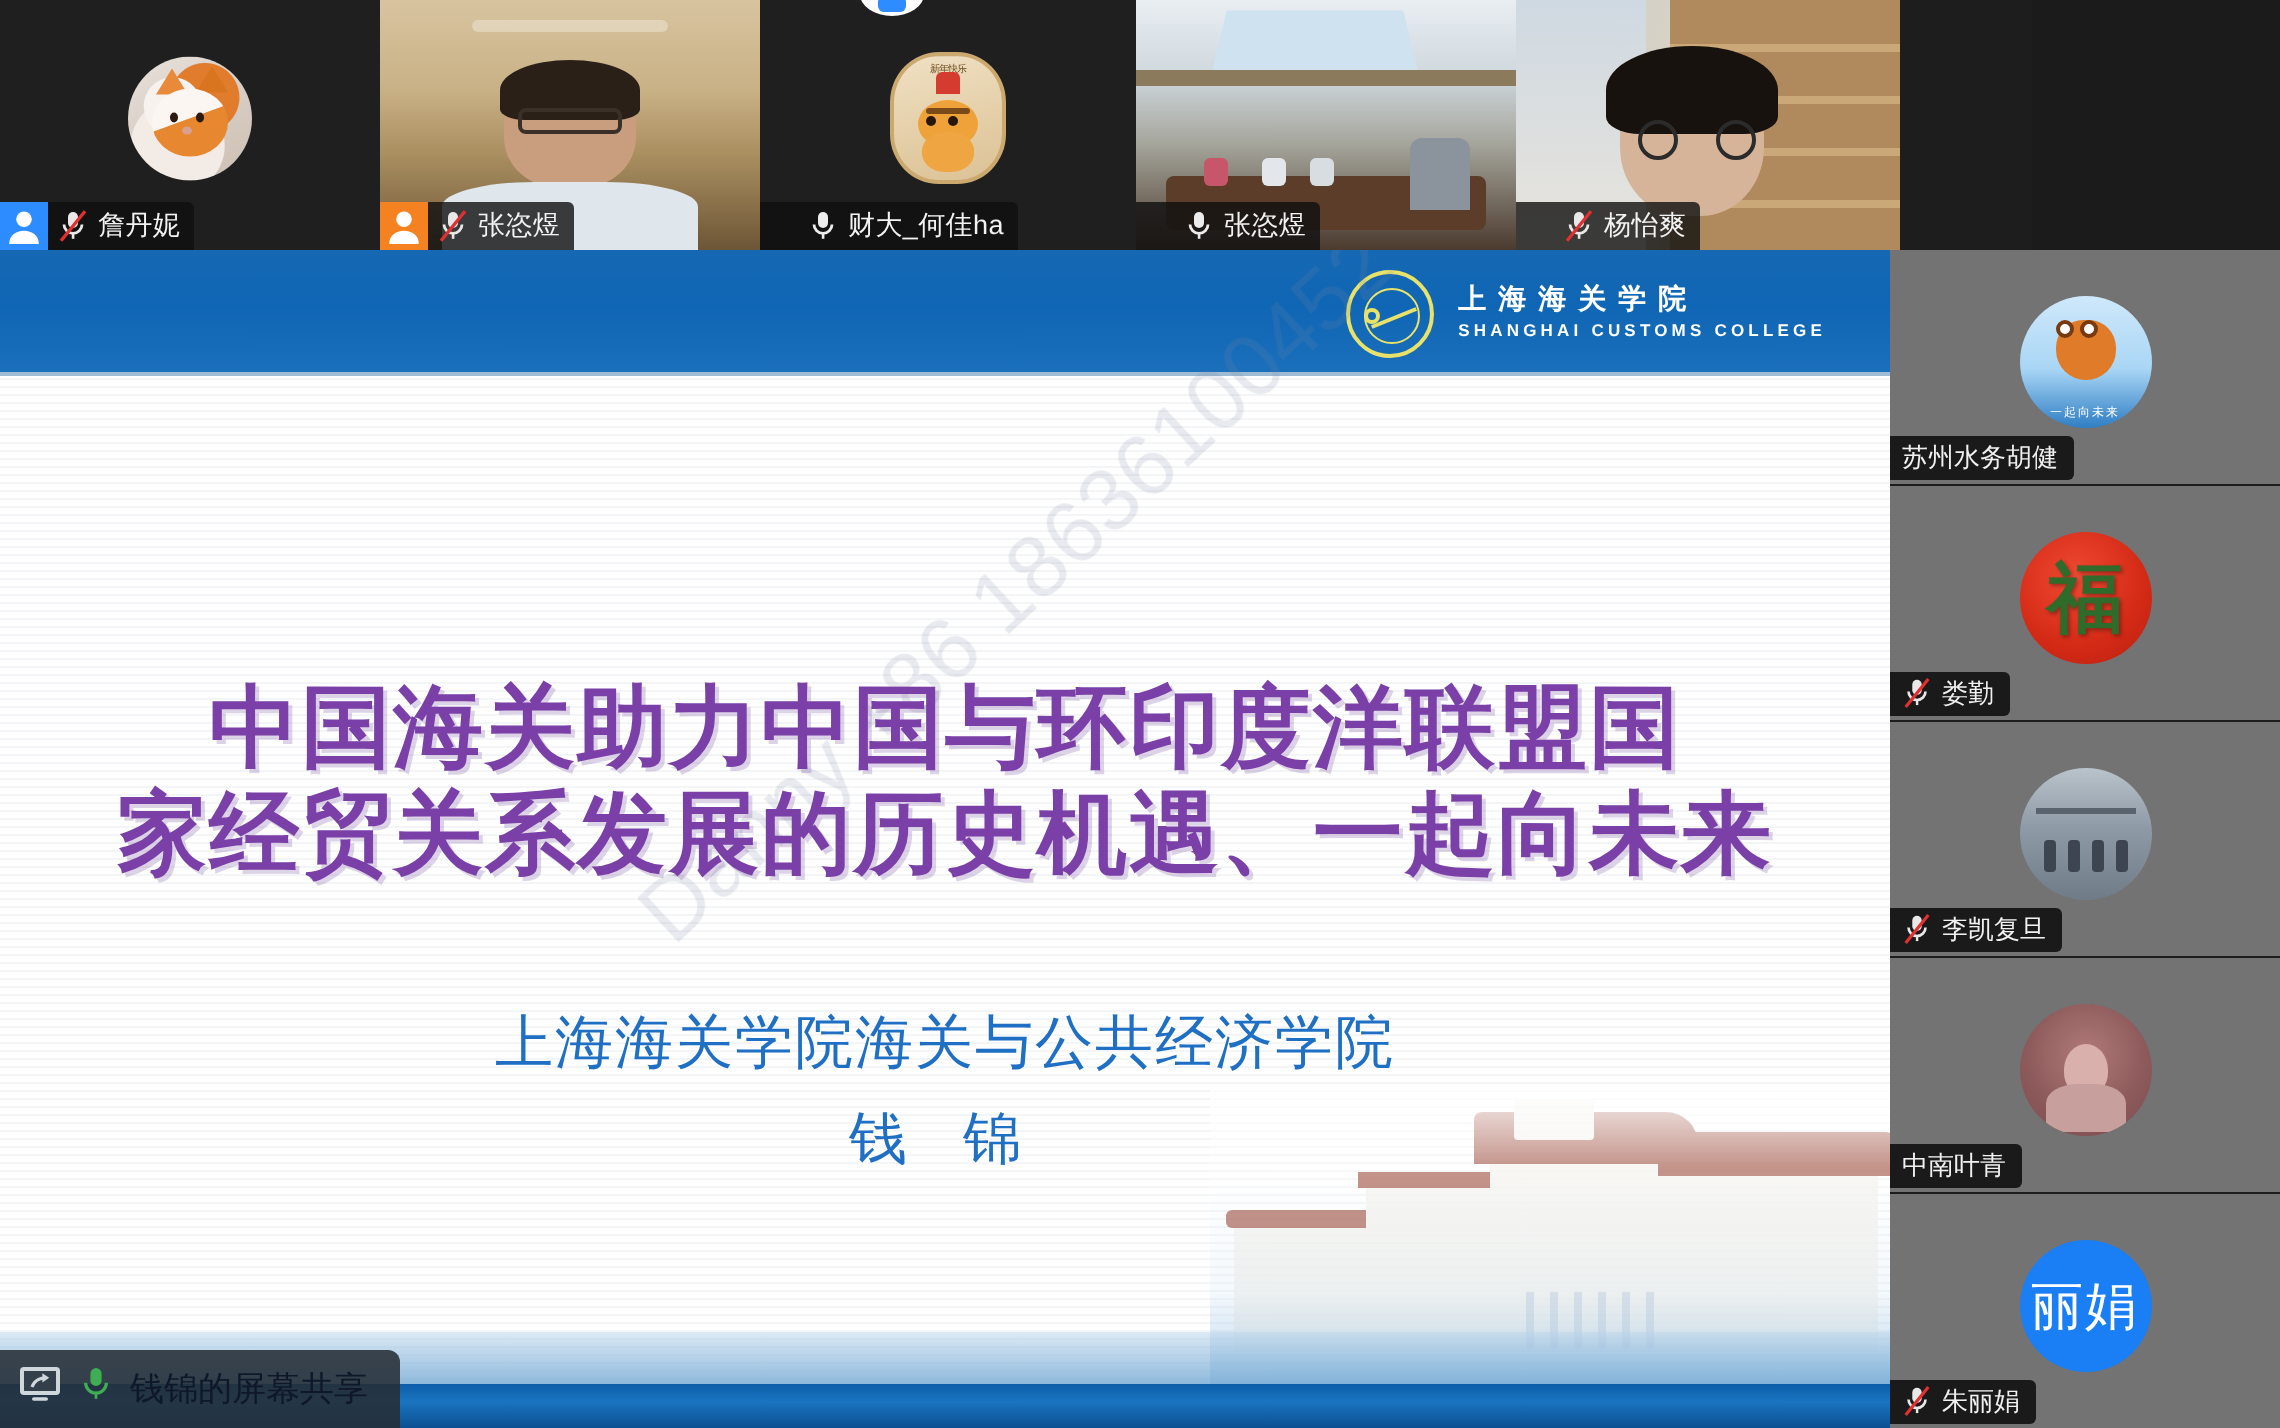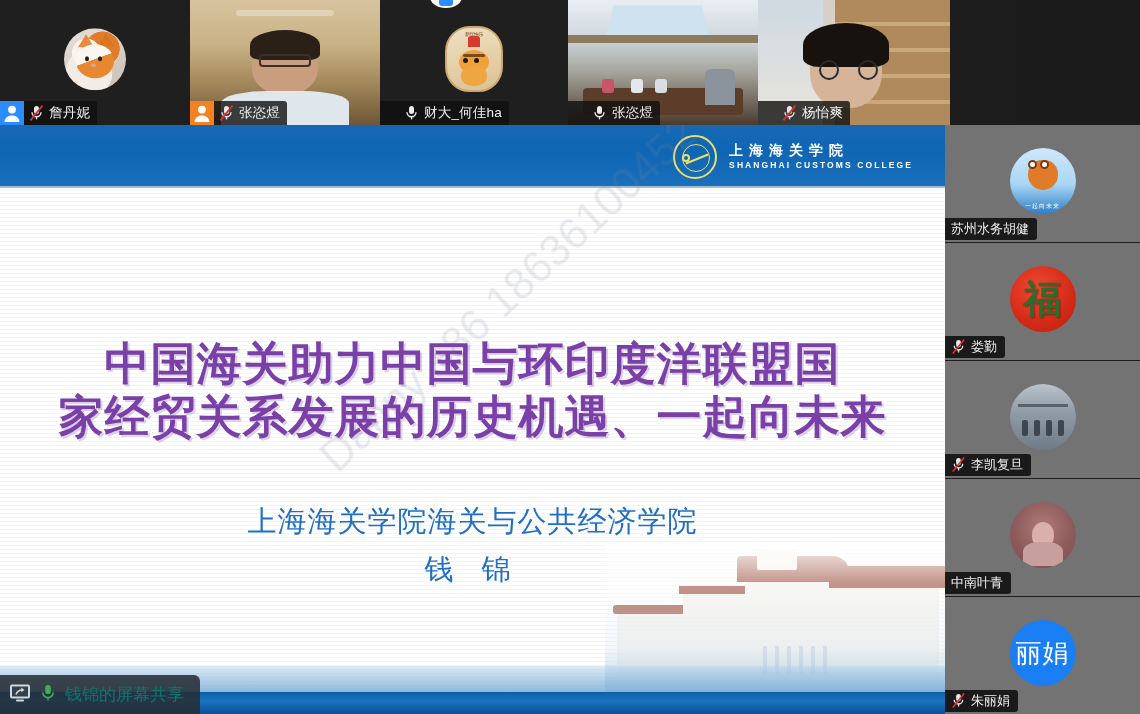--- a/index.html
+++ b/index.html
@@ -105,21 +105,21 @@
   .bfade{ position:absolute; inset:0;
      background:linear-gradient(180deg, rgba(255,255,255,.95) 0%, rgba(255,255,255,.30) 28%, rgba(210,228,242,.30) 70%, rgba(150,190,225,.75) 100%);}
 
   .botband{ position:absolute; left:0; bottom:0; width:945px; height:22px;
      background:linear-gradient(180deg,#0d5ea8 0%,#1a74c0 40%,#0c4f92 100%); }
   .botband2{ position:absolute; left:0; bottom:22px; width:945px; height:26px;
      background:linear-gradient(180deg, rgba(186,213,235,.5) 0%, rgba(122,173,214,.85) 100%); }
 
   .sharelabel{ position:absolute; left:0; bottom:0; height:39px; display:flex; align-items:center; gap:9px;
      padding:0 16px 0 9px; background:rgba(38,46,54,.88); border-radius:0 6px 0 0; }
-  .sharelabel .tx{ color:#0f766e; font-size:17px; white-space:nowrap; }
+  .sharelabel .tx{ color:#0f172a; font-size:17px; white-space:nowrap; }
 
   
   .sidebar{ position:absolute; right:0; top:125px; width:195px; height:589px; background:#737373; overflow:hidden;}
   .sbtile{ position:relative; width:195px; height:118px; border-bottom:1px solid #1d1d1d; }
   .sbav{ position:absolute; left:50%; top:48%; transform:translate(-50%,-50%); width:66px;height:66px;border-radius:50%; overflow:hidden;}
   .sbname{ position:absolute; left:0; bottom:2px; height:22px; display:flex; align-items:center; gap:5px;
      padding:0 8px 0 6px; background:rgba(12,12,12,.86); border-radius:0 3px 3px 0;}
   .sbname .nm2{ color:#f0f0f0; font-size:13px; white-space:nowrap;}
 
   .ski{ background:linear-gradient(180deg,#cfe8fb 0%,#a9d6f5 55%,#2f7ec4 100%); position:relative;}

